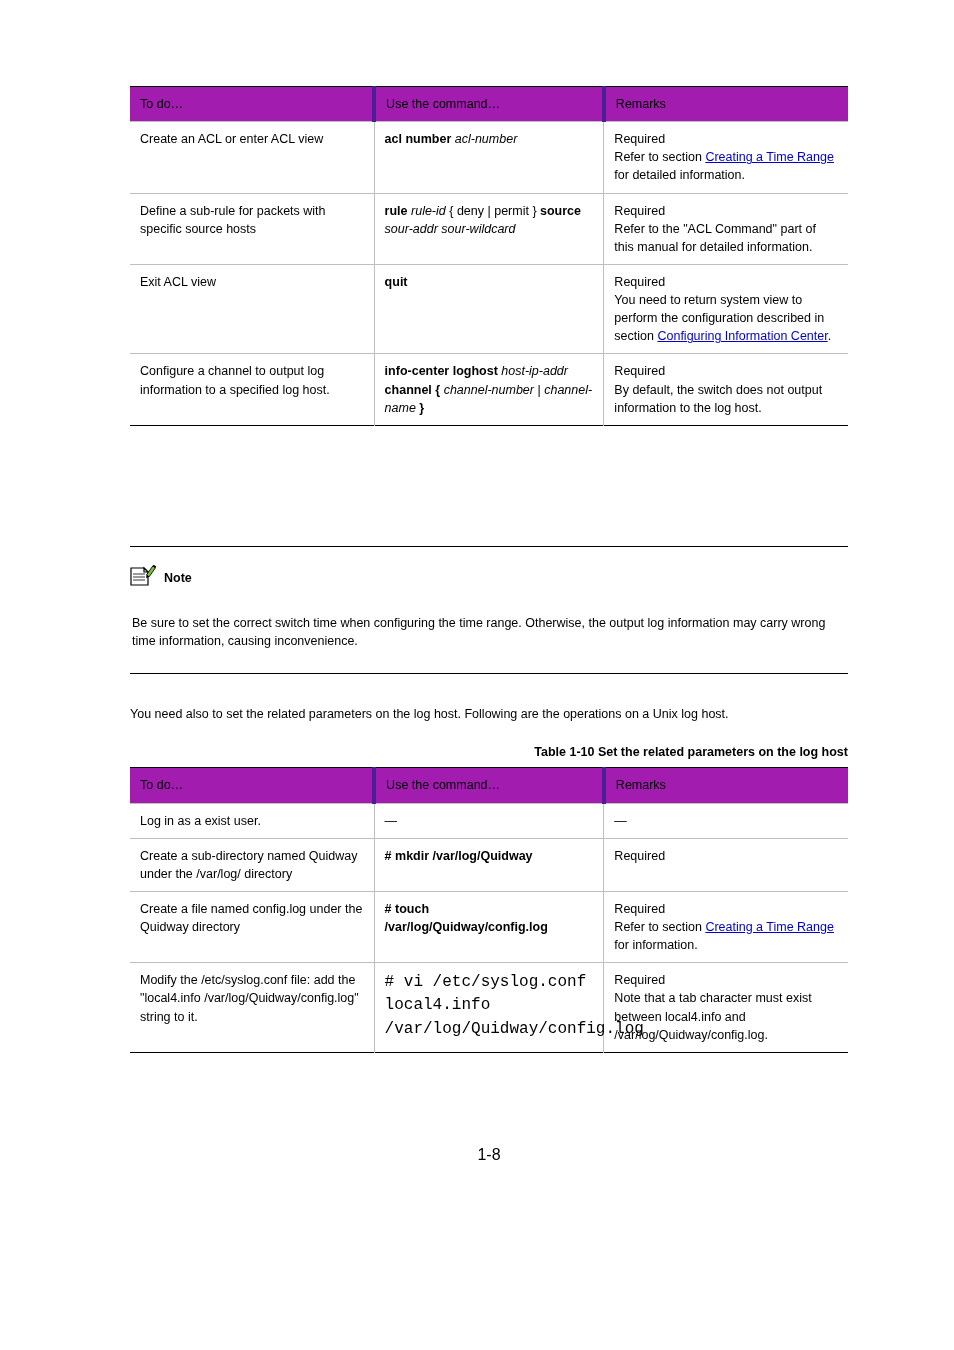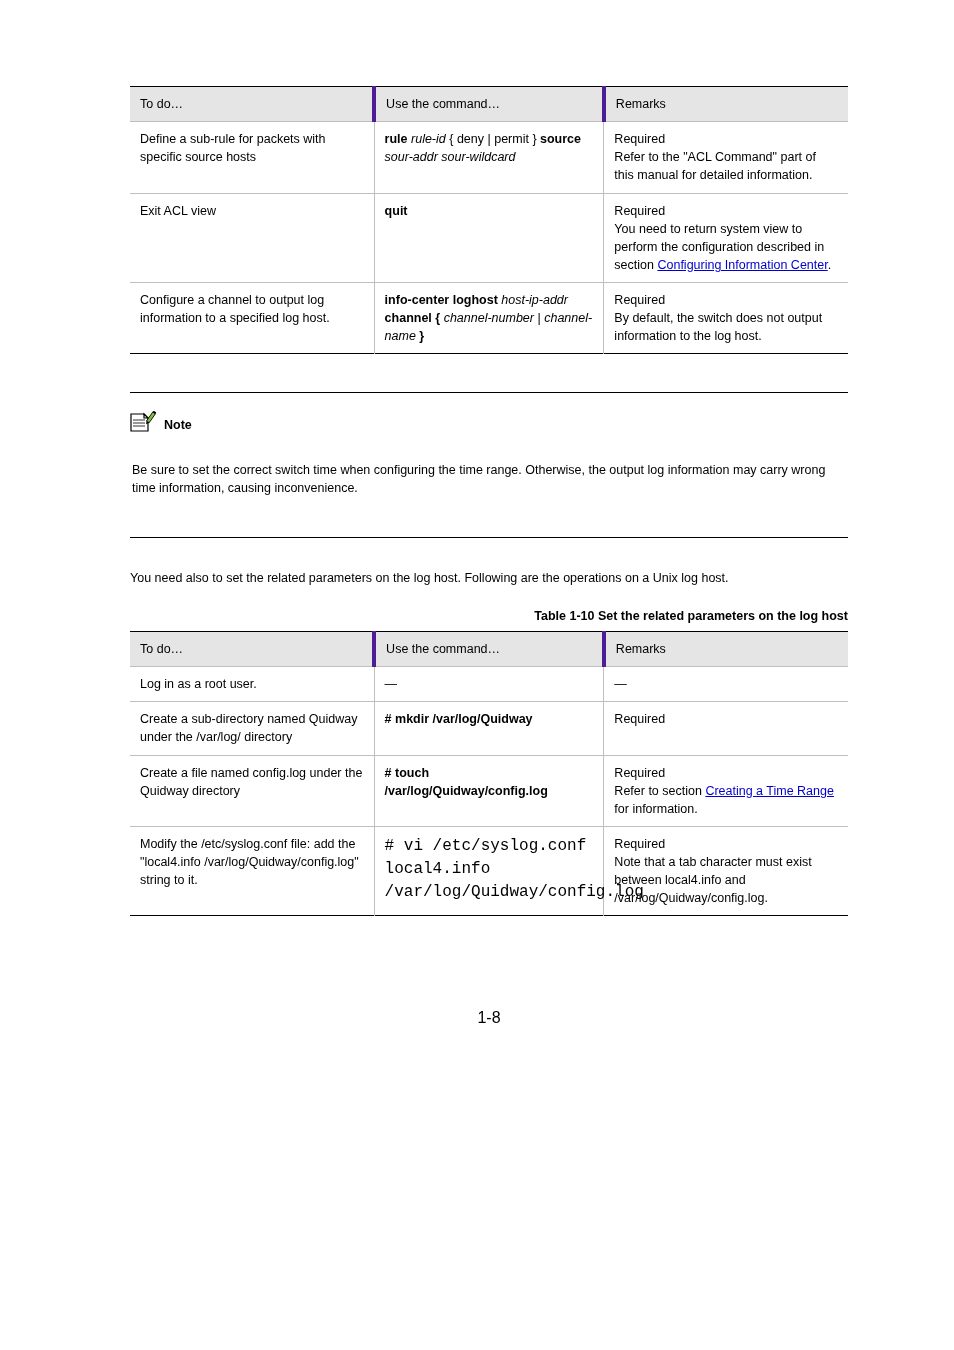--- a/index.html
+++ b/index.html
@@ -20,21 +20,21 @@
     box-sizing: border-box;
   }
   table.tbl {
     width: 100%;
     border-collapse: collapse;
     border-top: 1.5px solid #000;
     border-bottom: 1.5px solid #000;
     table-layout: fixed;
   }
   table.tbl th {
-    background: #e5e5e5;
+    background: #a21caf;
     font-weight: normal;
     text-align: left;
     vertical-align: middle;
     padding: 8px 10px 8px 10px;
     border-bottom: 1px solid #bfbfbf;
   }
   table.tbl th + th {
     border-left: 4px solid #4c1d95;
   }
   table.tbl td {
@@ -45,22 +45,22 @@
   table.tbl td + td {
     border-left: 1px solid #bfbfbf;
   }
   .section-ref {
     color: #0000cc;
     text-decoration: underline;
   }
   .note-block {
     border-top: 1px solid #000;
     border-bottom: 1px solid #000;
-    margin-top: 38px;
-    padding: 18px 0 40px 0;
+    margin-top: 120px;
+    padding: 18px 0 23px 0;
   }
   .note-head {
     display: flex;
     align-items: center;
     gap: 6px;
     margin-bottom: 22px;
   }
   .note-head svg {
     flex: 0 0 auto;
   }
@@ -100,20 +100,31 @@
       <col style="width:34%">
     </colgroup>
     <thead>
       <tr>
         <th>To do…</th>
         <th>Use the command…</th>
         <th>Remarks</th>
       </tr>
     </thead>
     <tbody>
+      <tr>
+        <td>Create an ACL or enter ACL view</td>
+        <td>
+          <span class="cmd">acl number</span>
+          <span><i>acl-number</i></span>
+        </td>
+        <td>
+          <span style="white-space:pre-line;">Required
+Refer to section </span><a class="section-ref">Creating a Time Range</a><span> for detailed information.</span>
+        </td>
+      </tr>
       <tr>
         <td>Define a sub-rule for packets with specific source hosts</td>
         <td>
           <span class="cmd">rule</span><i> rule-id </i><span>{ deny | permit }</span><span class="cmd"> source</span><i> sour-addr sour-wildcard</i>
         </td>
         <td style="white-space:pre-line;">Required
 Refer to the "ACL Command" part of this manual for detailed information.</td>
       </tr>
       <tr>
         <td>Exit ACL view</td>
@@ -171,21 +182,21 @@
     </colgroup>
     <thead>
       <tr>
         <th>To do…</th>
         <th>Use the command…</th>
         <th>Remarks</th>
       </tr>
     </thead>
     <tbody>
       <tr>
-        <td>Log in as a root user.</td>
+        <td>Log in as a exist user.</td>
         <td>—</td>
         <td>—</td>
       </tr>
       <tr>
         <td>Create a sub-directory named Quidway under the /var/log/ directory</td>
         <td><span class="cmd"># mkdir /var/log/Quidway</span></td>
         <td>Required</td>
       </tr>
       <tr>
         <td>Create a file named config.log under the Quidway directory</td>

